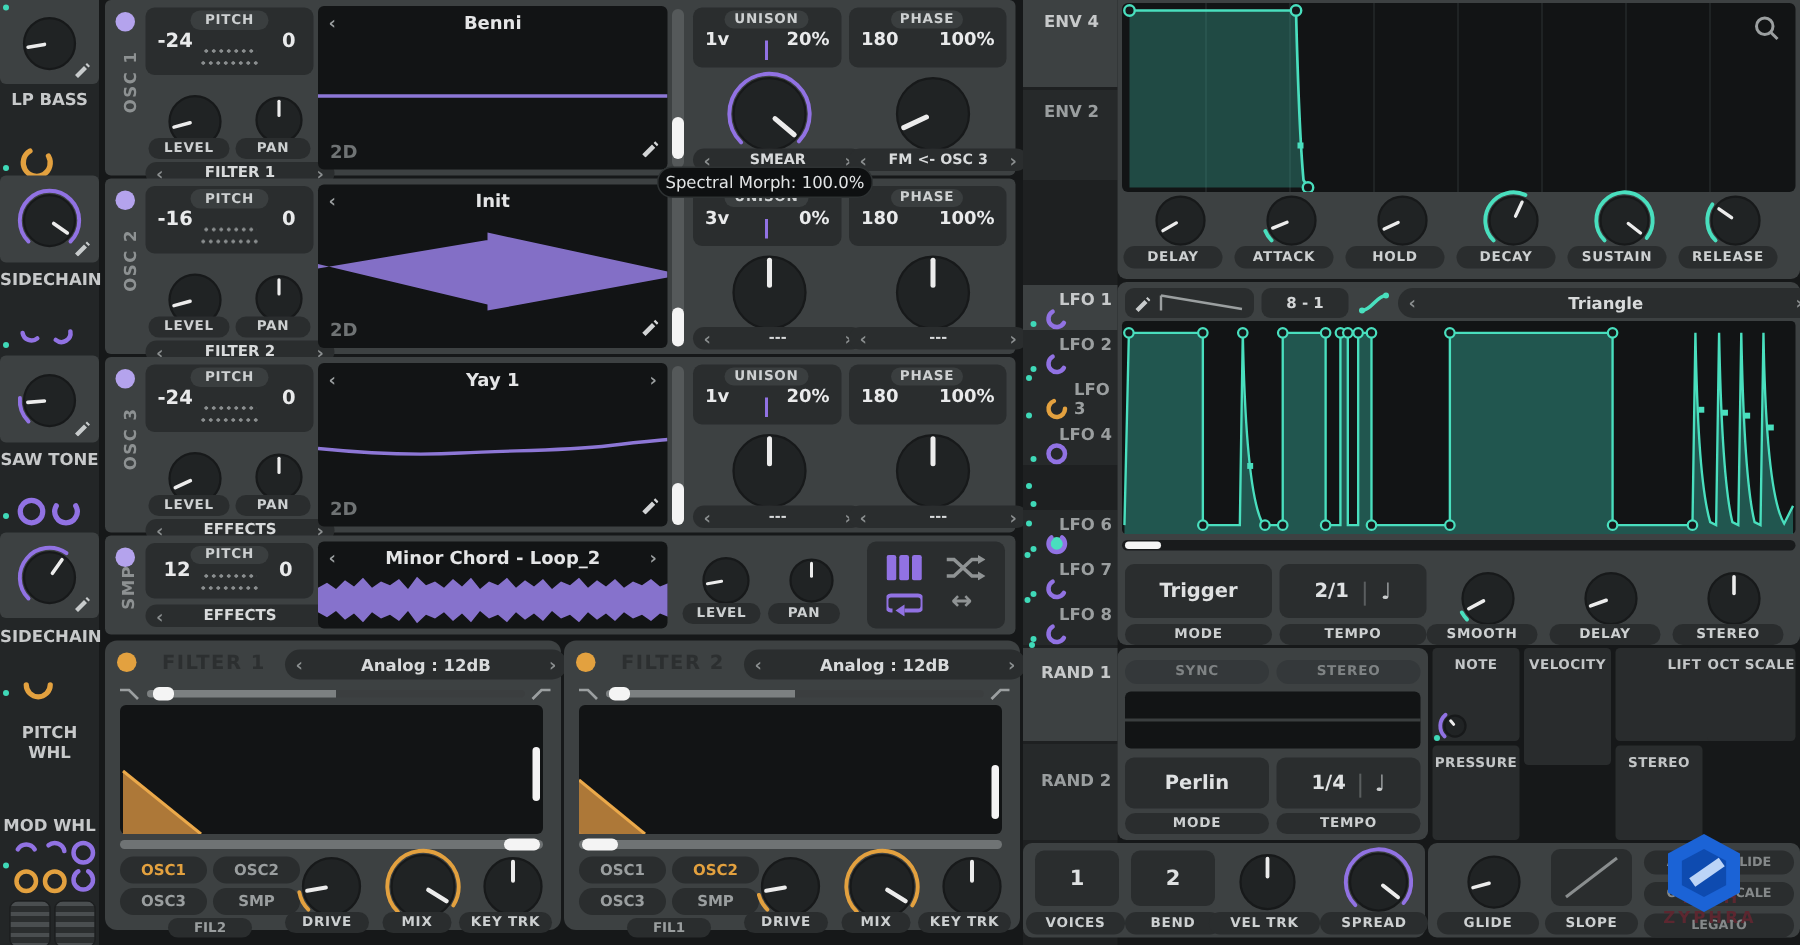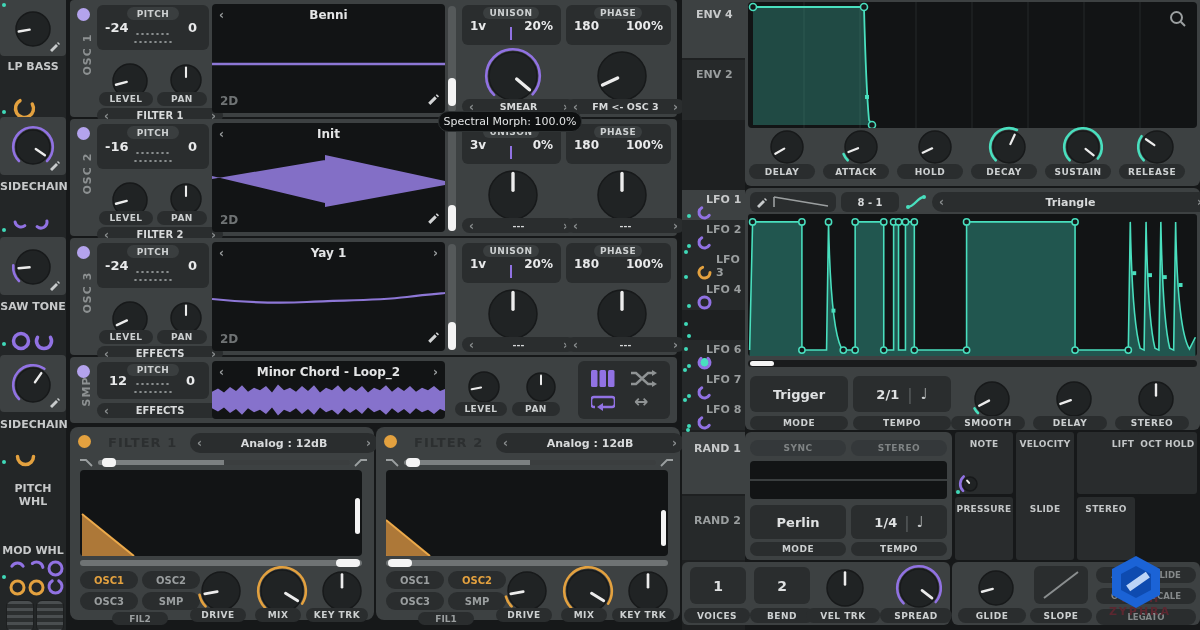--- a/index.html
+++ b/index.html
@@ -855,27 +855,24 @@
         </svg>
       </div>
   </div>
   <div class="abs cell" style="left:1016px;top:432px;width:58px;height:78px;">
     <div class="cl">VELOCITY</div>
   </div>
   <div class="abs cell" style="left:1077px;top:432px;width:58px;height:62px;padding-left:17px;">
     <div class="cl">LIFT</div>
   </div>
   <div class="abs cell" style="left:1138px;top:432px;width:59px;height:62px;">
-    <div class="cl">OCT HOLD</div>
+    <div class="cl">OCT SCALE</div>
   </div>
   <div class="abs cell" style="left:955px;top:497px;width:58px;height:63px;">
     <div class="cl">PRESSURE</div>
-  </div>
-  <div class="abs cell" style="left:1016px;top:497px;width:58px;height:63px;">
-    <div class="cl">SLIDE</div>
   </div>
   <div class="abs cell" style="left:1077px;top:497px;width:58px;height:63px;">
     <div class="cl">STEREO</div>
   </div>
 
   <div class="abs panel" style="left:682px;top:562px;width:268px;height:63px;">
     <div class="abs box" style="left:8px;top:5px;width:56px;height:37px;display:flex;align-items:center;justify-content:center;">
       <span style="font-size:14px;font-weight:bold;">1</span>
     </div>
     <div class="abs pill" style="left:2px;top:46px;width:66px;height:15px;">VOICES</div>

